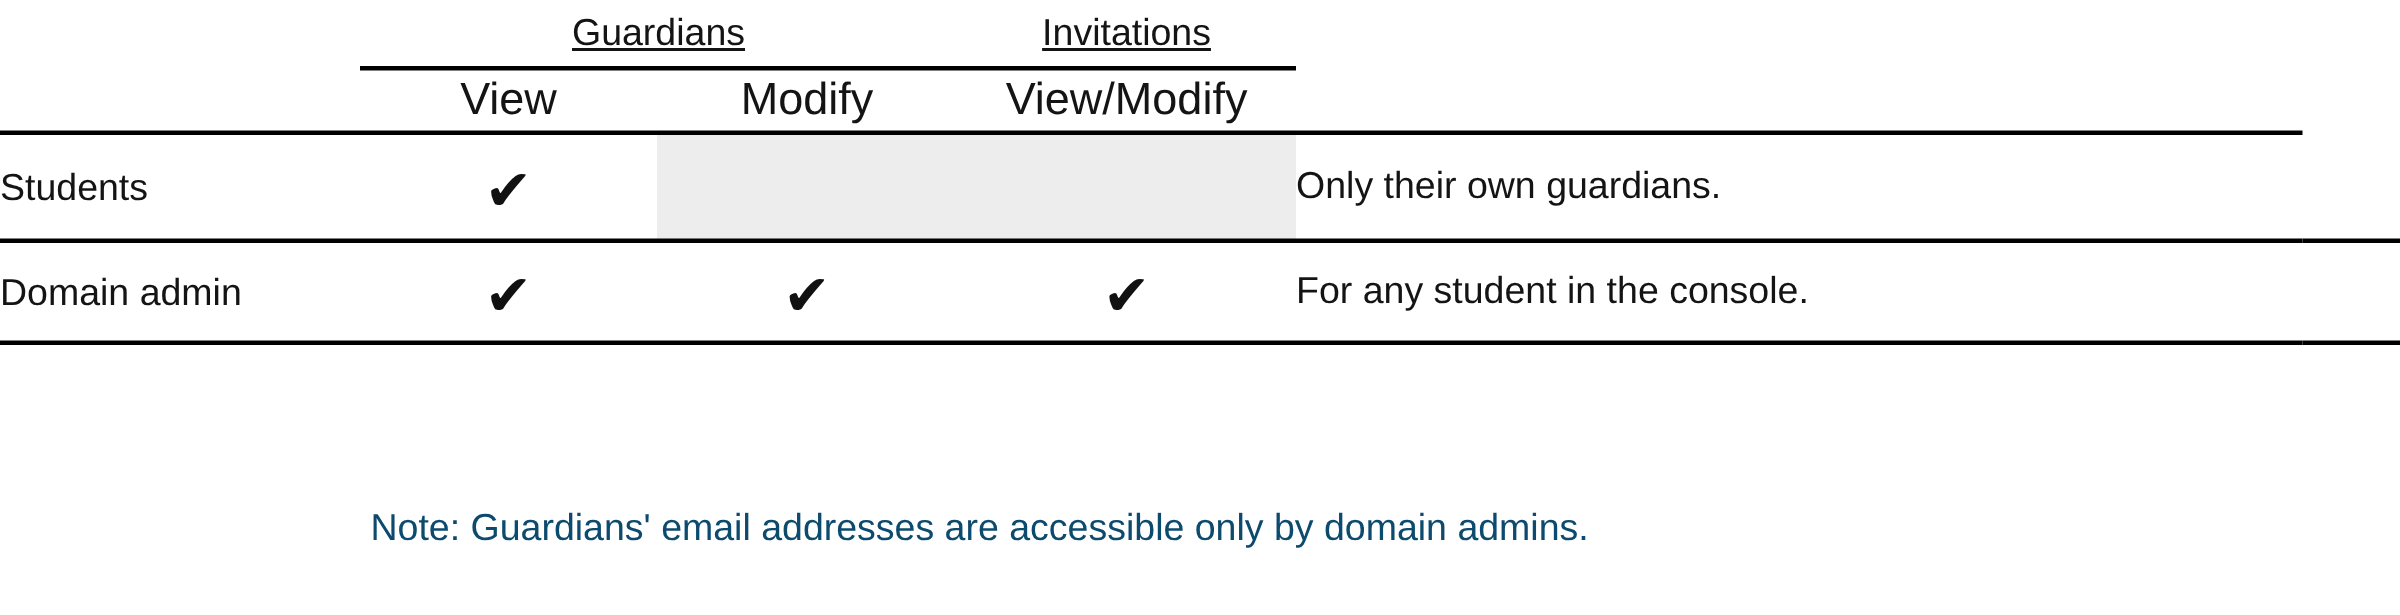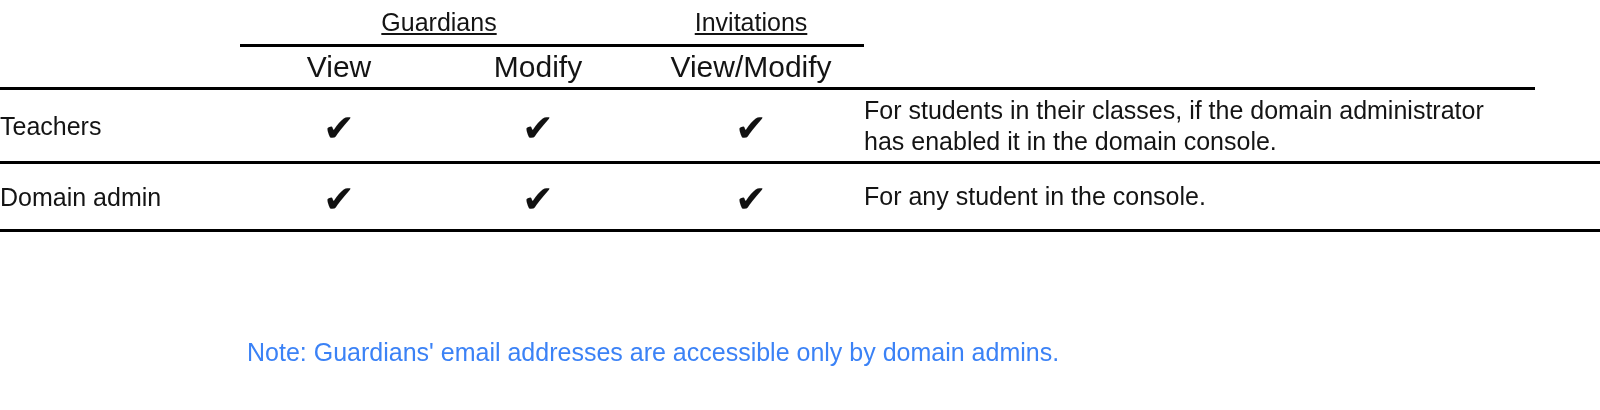--- a/index.html
+++ b/index.html
@@ -123,21 +123,21 @@
 
   .pad-cell { background: #ffffff; }
 
   
   .note {
     position: absolute;
     left: 247px;
     top: 337px;
     font-size: 25px;
     line-height: 30px;
-    color: #3b82f6;
+    color: #0c4a6e;
     white-space: nowrap;
   }
 </style>
 </head>
 <body>
 
 <div class="sheet">
 
   <table class="perm-table">
     <colgroup>
@@ -160,38 +160,33 @@
 
     <tr class="sub-row">
       <td class="head-bottom"></td>
       <td class="sub-label head-bottom">View</td>
       <td class="sub-label head-bottom">Modify</td>
       <td class="sub-label head-bottom">View/Modify</td>
       <td class="head-bottom"></td>
       <td class="pad-cell"></td>
     </tr>
 
-
-    <tr class="body-row row-teachers">
-      <td class="role-cell">Teachers</td>
-      <td class="mark-cell">
-        <span class="check">✔</span>
-      </td>
-      <td class="mark-cell">
-        <span class="check">✔</span>
-      </td>
-      <td class="mark-cell">
-        <span class="check">✔</span>
-      </td>
+    <tr class="body-row row-students">
+      <td class="role-cell">Students</td>
+      <td class="mark-cell">
+        <span class="check">✔</span>
+      </td>
+      <td class="mark-cell shaded"></td>
+      <td class="mark-cell shaded"></td>
       <td class="desc-cell">
-        <span class="ln">For students in their classes, if the domain administrator</span>
-        <span class="ln">has enabled it in the domain console.</span>
-      </td>
-      <td class="pad-cell"></td>
-    </tr>
+        <span class="ln">Only their own guardians.</span>
+      </td>
+      <td class="pad-cell"></td>
+    </tr>
+
 
     <tr class="body-row row-admin">
       <td class="role-cell">Domain admin</td>
       <td class="mark-cell">
         <span class="check">✔</span>
       </td>
       <td class="mark-cell">
         <span class="check">✔</span>
       </td>
       <td class="mark-cell">

